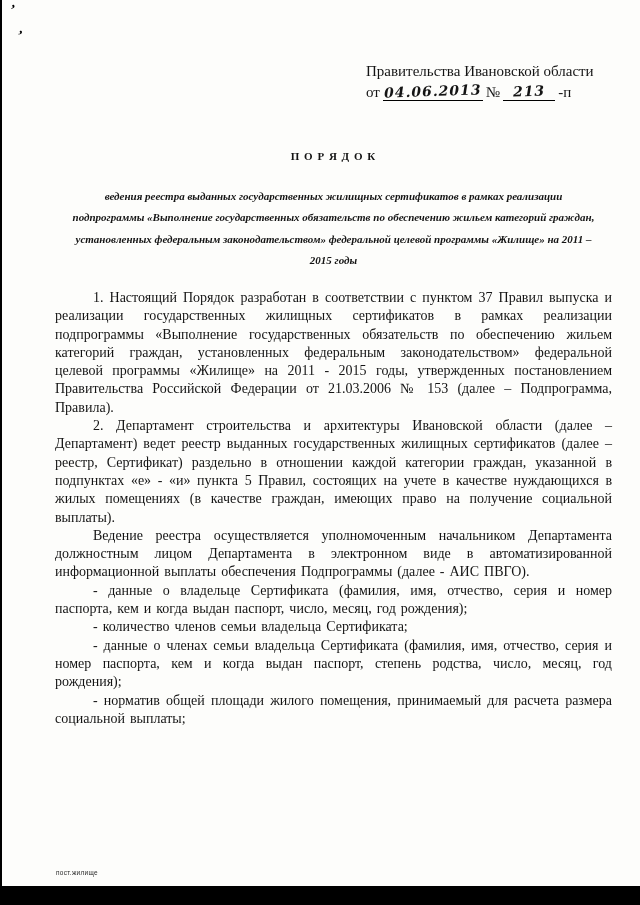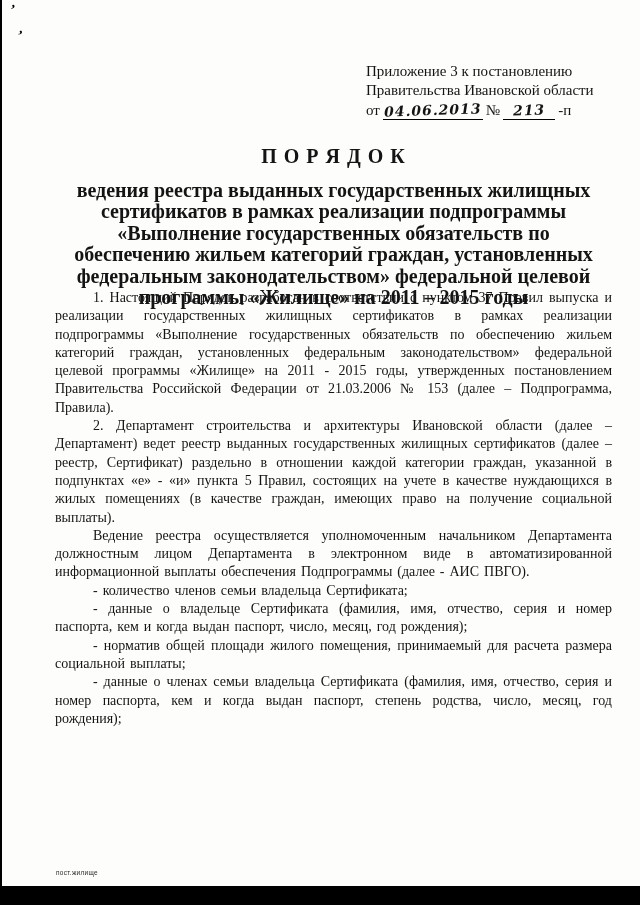--- a/index.html
+++ b/index.html
@@ -45,24 +45,24 @@
     font-family: "DejaVu Serif", serif;
     font-style: italic; font-weight: 600;
     font-size: 14px; letter-spacing: 1px;
     transform: rotate(-2deg) translateY(-1px);
   }
 
   
   .title-block {
     position: absolute; left: 55px; top: 146px; width: 557px;
     text-align: center; font-weight: bold;
-    font-size: 20px; line-height: 21.5px;
+    font-size: 11px; line-height: 21.5px;
   }
   .title-main { letter-spacing: 1px; }
-  .title-rest { width: 522px; margin: 12px auto; }
+  .title-rest { width: 522px; margin: 18px auto; font-style: italic; }
 
   
   .body-block {
     position: absolute; left: 55px; top: 289px; width: 557px;
     font-size: 14px; line-height: 18.3px;
     text-align: justify;
   }
   .body-block p {
     text-indent: 38px;
     word-spacing: 1.5px;
@@ -78,39 +78,38 @@
 </head>
 <body>
 
 <div class="page">
 
   <div class="edge-left"></div>
   <span class="speck speck-1">’</span>
   <span class="speck speck-2">’</span>
 
   <div class="header-block">
-    <div>Приложение 3 к постановлению</div>
     <div>Правительства Ивановской области</div>
     <div class="ref-line">
       <span>от</span><span class="u-line u-date"><span class="handwritten">04.06.2013</span></span><span>№</span><span class="u-line u-num"><span class="handwritten">213</span></span><span>-п</span>
     </div>
   </div>
 
   <div class="title-block">
     <div class="title-main">П О Р Я Д О К</div>
     <div class="title-rest">ведения реестра выданных государственных жилищных сертификатов в рамках реализации подпрограммы «Выполнение государственных обязательств по обеспечению жильем категорий граждан, установленных федеральным законодательством» федеральной целевой программы «Жилище» на 2011 – 2015 годы</div>
   </div>
 
   <div class="body-block">
     <p>1. Настоящий Порядок разработан в соответствии с пунктом 37 Правил выпуска и реализации государственных жилищных сертификатов в рамках реализации подпрограммы «Выполнение государственных обязательств по обеспечению жильем категорий граждан, установленных федеральным законодательством» федеральной целевой программы «Жилище» на 2011 - 2015 годы, утвержденных постановлением Правительства Российской Федерации от 21.03.2006 № 153 (далее – Подпрограмма, Правила).</p>
     <p>2. Департамент строительства и архитектуры Ивановской области (далее – Департамент) ведет реестр выданных государственных жилищных сертификатов (далее – реестр, Сертификат) раздельно в отношении каждой категории граждан, указанной в подпунктах «е» - «и» пункта 5 Правил, состоящих на учете в качестве нуждающихся в жилых помещениях (в качестве граждан, имеющих право на получение социальной выплаты).</p>
     <p>Ведение реестра осуществляется уполномоченным начальником Департамента должностным лицом Департамента в электронном виде в автоматизированной информационной выплаты обеспечения Подпрограммы (далее - АИС ПВГО).</p>
+    <p>- данные о владельце Сертификата (фамилия, имя, отчество, серия и номер паспорта, кем и когда выдан паспорт, число, месяц, год рождения);</p>
     <p>- количество членов семьи владельца Сертификата;</p>
-    <p>- данные о владельце Сертификата (фамилия, имя, отчество, серия и номер паспорта, кем и когда выдан паспорт, число, месяц, год рождения);</p>
+    <p>- данные о членах семьи владельца Сертификата (фамилия, имя, отчество, серия и номер паспорта, кем и когда выдан паспорт, степень родства, число, месяц, год рождения);</p>
     <p>- норматив общей площади жилого помещения, принимаемый для расчета размера социальной выплаты;</p>
-    <p>- данные о членах семьи владельца Сертификата (фамилия, имя, отчество, серия и номер паспорта, кем и когда выдан паспорт, степень родства, число, месяц, год рождения);</p>
   </div>
 
   <div class="footer-label">пост.жилище</div>
 
   <div class="bottom-bar"></div>
 
 </div>
 
 </body></html>

